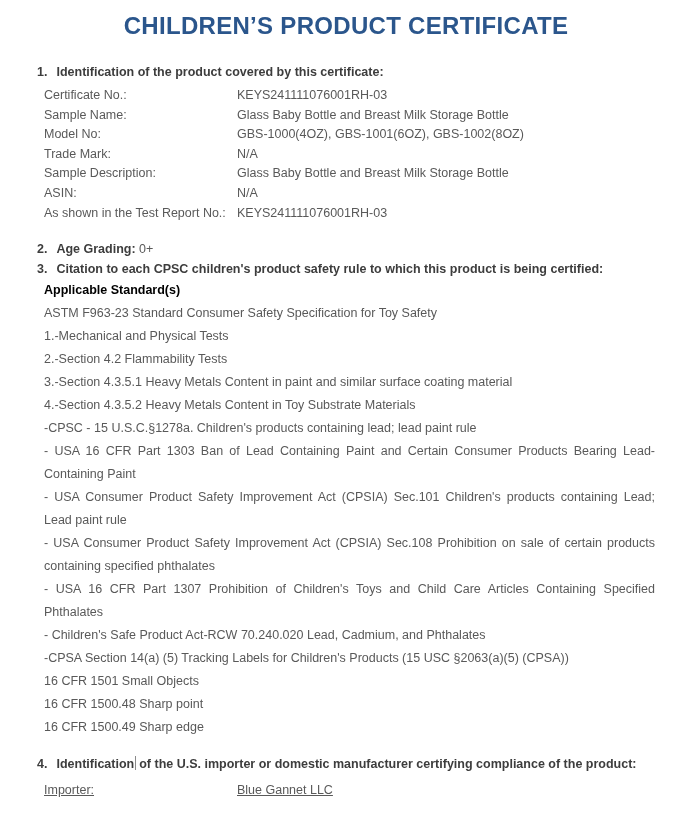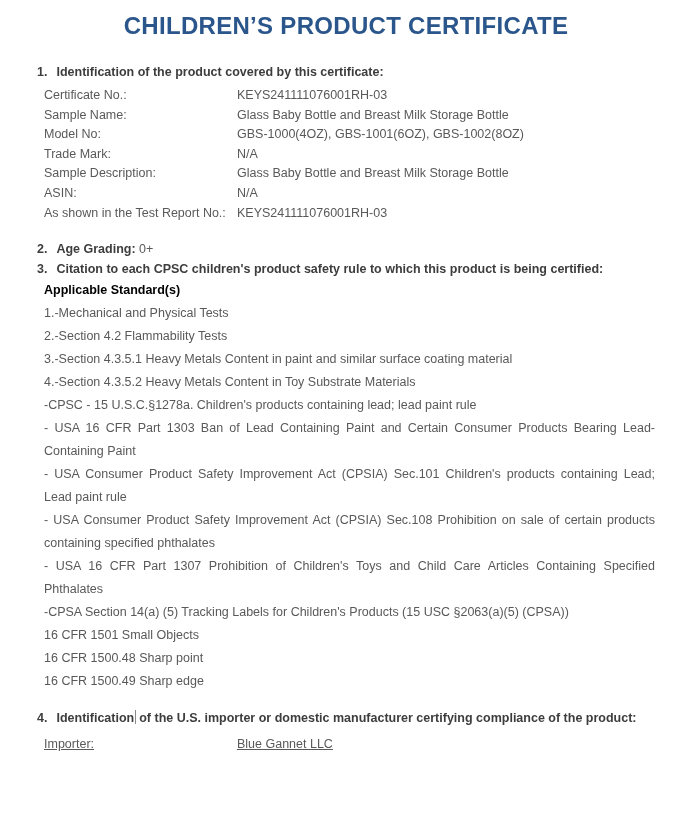--- a/index.html
+++ b/index.html
@@ -107,29 +107,31 @@
     </div>
   </div>
 
   <p class="sec-heading h2-gap"><span class="num">2.</span><span>Age Grading:</span><span class="normal-val">&nbsp;</span><span class="normal-val">0+</span></p>
 
   <p class="sec-heading"><span class="num">3.</span><span>Citation to each CPSC children's product safety rule to which this product is being certified:</span></p>
 
   <p class="subheading">Applicable Standard(s)</p>
 
   <div class="standards">
+    <p class="std">ASTM F963-23 Standard Consumer Safety Specification for Toy Safety</p>
     <p class="std">1.-Mechanical and Physical Tests</p>
     <p class="std">2.-Section 4.2 Flammability Tests</p>
     <p class="std">3.-Section 4.3.5.1 Heavy Metals Content in paint and similar surface coating material</p>
     <p class="std">4.-Section 4.3.5.2 Heavy Metals Content in Toy Substrate Materials</p>
     <p class="std">-CPSC - 15 U.S.C.§1278a. Children's products containing lead; lead paint rule</p>
     <p class="std">- USA 16 CFR Part 1303 Ban of Lead Containing Paint and Certain Consumer Products Bearing Lead- Containing Paint</p>
     <p class="std">- USA Consumer Product Safety Improvement Act (CPSIA) Sec.101 Children's products containing Lead; Lead paint rule</p>
     <p class="std">- USA Consumer Product Safety Improvement Act (CPSIA) Sec.108 Prohibition on sale of certain products containing specified phthalates</p>
     <p class="std">- USA 16 CFR Part 1307 Prohibition of Children's Toys and Child Care Articles Containing Specified Phthalates</p>
+    <p class="std">- Children's Safe Product Act-RCW 70.240.020 Lead, Cadmium, and Phthalates</p>
     <p class="std">-CPSA Section 14(a) (5) Tracking Labels for Children's Products (15 USC §2063(a)(5) (CPSA))</p>
     <p class="std">16 CFR 1501 Small Objects</p>
     <p class="std">16 CFR 1500.48 Sharp point</p>
     <p class="std">16 CFR 1500.49 Sharp edge</p>
   </div>
 
   <p class="sec-heading h4-gap"><span class="num">4.</span><span>Identification</span><span class="cursor"></span><span>of the U.S. importer or domestic manufacturer certifying compliance of the product:</span></p>
 
   <div class="fields fields4">
     <div class="frow">

